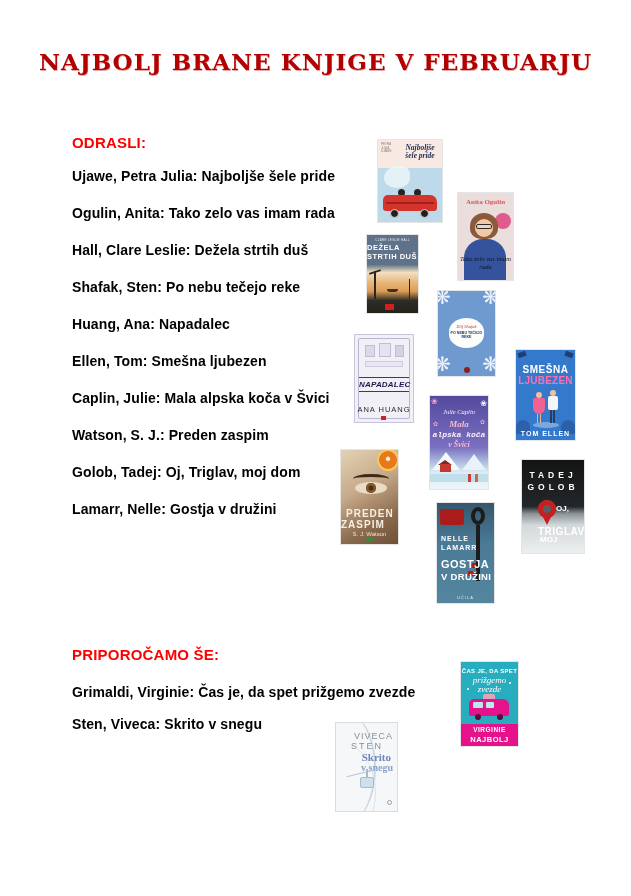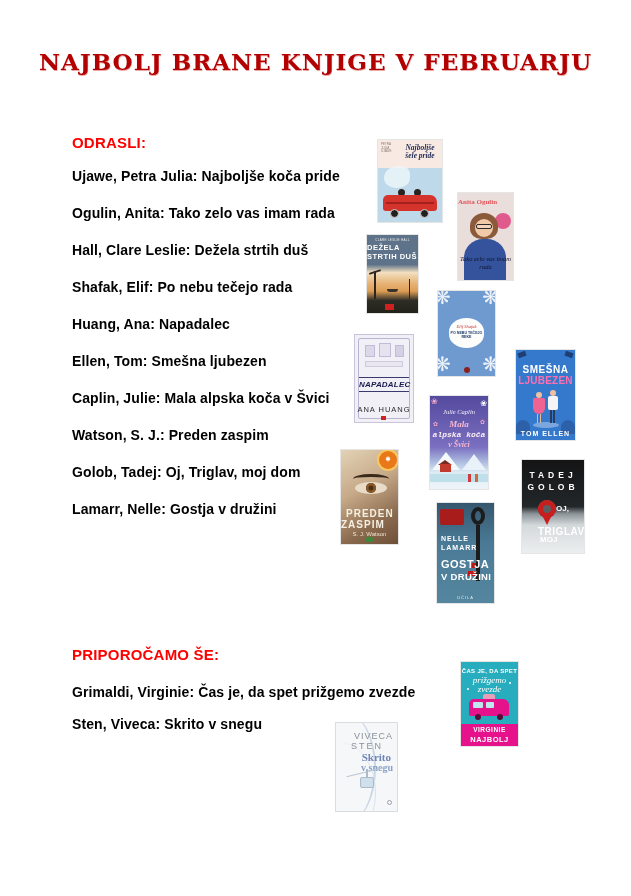--- a/index.html
+++ b/index.html
@@ -34,21 +34,21 @@
     font-size:7.5px;line-height:8px;color:#1d2a52;}
   .c1-swan{left:6px;top:26px;width:26px;height:22px;background:#eef6fa;border-radius:60% 40% 50% 50%;opacity:.8;}
   .c1-head1{left:20px;top:49px;width:7px;height:7px;background:#2a2320;border-radius:50%;}
   .c1-head2{left:36px;top:49px;width:7px;height:7px;background:#2a2320;border-radius:50%;}
   .c1-car{left:5px;top:55px;width:54px;height:16px;background:#d5342c;border-radius:5px 7px 3px 3px;}
   .c1-carline{left:8px;top:62px;width:48px;height:2px;background:#a3201c;}
   .c1-wheel1{left:12px;top:69px;width:9px;height:9px;background:#21201e;border-radius:50%;border:1.5px solid #d8d4cf;}
   .c1-wheel2{left:42px;top:69px;width:9px;height:9px;background:#21201e;border-radius:50%;border:1.5px solid #d8d4cf;}
   
   .c2{left:458px;top:193px;width:55px;height:87px;background:#e9dedb;}
-  .c2-author{left:0;top:5px;width:100%;text-align:left;font-family:"Liberation Serif",serif;
+  .c2-author{left:0;top:5px;width:100%;text-align:center;font-family:"Liberation Serif",serif;
     font-weight:bold;font-size:7px;color:#e0565a;}
   .c2-badge{right:2px;top:20px;width:16px;height:16px;background:#e05b8c;border-radius:50%;}
   .c2-hair{left:12px;top:20px;width:28px;height:26px;background:#8a5a3a;border-radius:50% 50% 40% 40%;}
   .c2-face{left:17px;top:26px;width:18px;height:18px;background:#f0c9a8;border-radius:50%;}
   .c2-glasses{left:18px;top:31px;width:16px;height:5px;border:1px solid #2a2a2a;border-radius:2px;background:rgba(255,255,255,.2);}
   .c2-sweater{left:6px;top:46px;width:42px;height:41px;background:#34539c;border-radius:45% 45% 0 0;}
   .c2-title{left:0;top:62px;width:100%;text-align:center;font-family:"Liberation Serif",serif;
     font-style:italic;font-size:6.5px;line-height:7.5px;color:#10142e;}
   
   .c3{left:367px;top:235px;width:51px;height:78px;
@@ -186,24 +186,24 @@
   .c12-arm{left:30px;top:46px;width:1.5px;height:8px;background:#a9bac9;}
   .c12-gondola{left:24px;top:54px;width:14px;height:11px;background:#cfe0ec;border:1px solid #a9bac9;border-radius:2px;}
   .c12-logo{right:5px;bottom:6px;width:5px;height:5px;border:1px solid #9aa0a8;border-radius:50%;}
 </style>
 </head>
 <body>
 
 <div class="page-title">NAJBOLJ BRANE KNJIGE V FEBRUARJU</div>
 
 <div class="sec-heading" style="top:134px">ODRASLI:</div>
-<div class="book-line" style="top:168px">Ujawe, Petra Julia: Najboljše koča pride</div>
+<div class="book-line" style="top:168px">Ujawe, Petra Julia: Najboljše šele pride</div>
 <div class="book-line" style="top:205px">Ogulin, Anita: Tako zelo vas imam rada</div>
 <div class="book-line" style="top:242px">Hall, Clare Leslie: Dežela strtih duš</div>
-<div class="book-line" style="top:279px">Shafak, Elif: Po nebu tečejo rada</div>
+<div class="book-line" style="top:279px">Shafak, Sten: Po nebu tečejo reke</div>
 <div class="book-line" style="top:316px">Huang, Ana: Napadalec</div>
 <div class="book-line" style="top:353px">Ellen, Tom: Smešna ljubezen</div>
 <div class="book-line" style="top:390px">Caplin, Julie: Mala alpska koča v Švici</div>
 <div class="book-line" style="top:427px">Watson, S. J.: Preden zaspim</div>
 <div class="book-line" style="top:464px">Golob, Tadej: Oj, Triglav, moj dom</div>
 <div class="book-line" style="top:501px">Lamarr, Nelle: Gostja v družini</div>
 
 <div class="sec-heading" style="top:646px">PRIPOROČAMO ŠE:</div>
 <div class="book-line" style="top:684px">Grimaldi, Virginie: Čas je, da spet prižgemo zvezde</div>
 <div class="book-line" style="top:716px">Sten, Viveca: Skrito v snegu</div>

